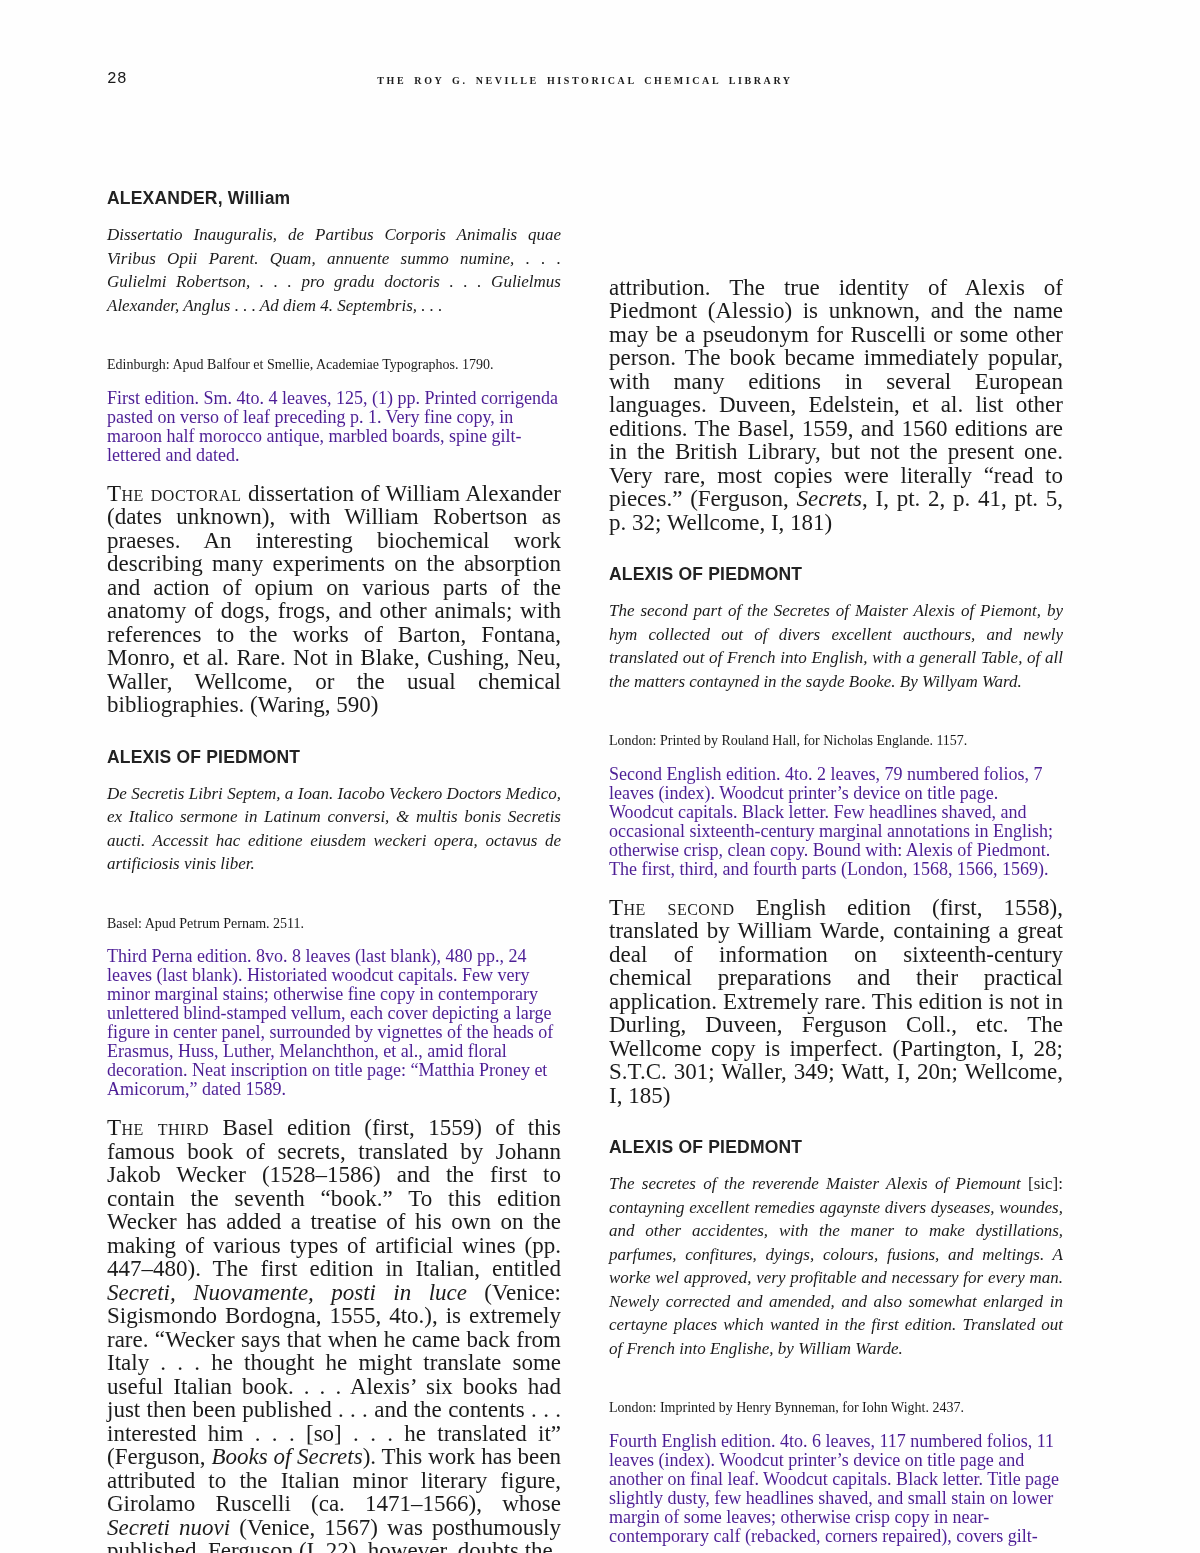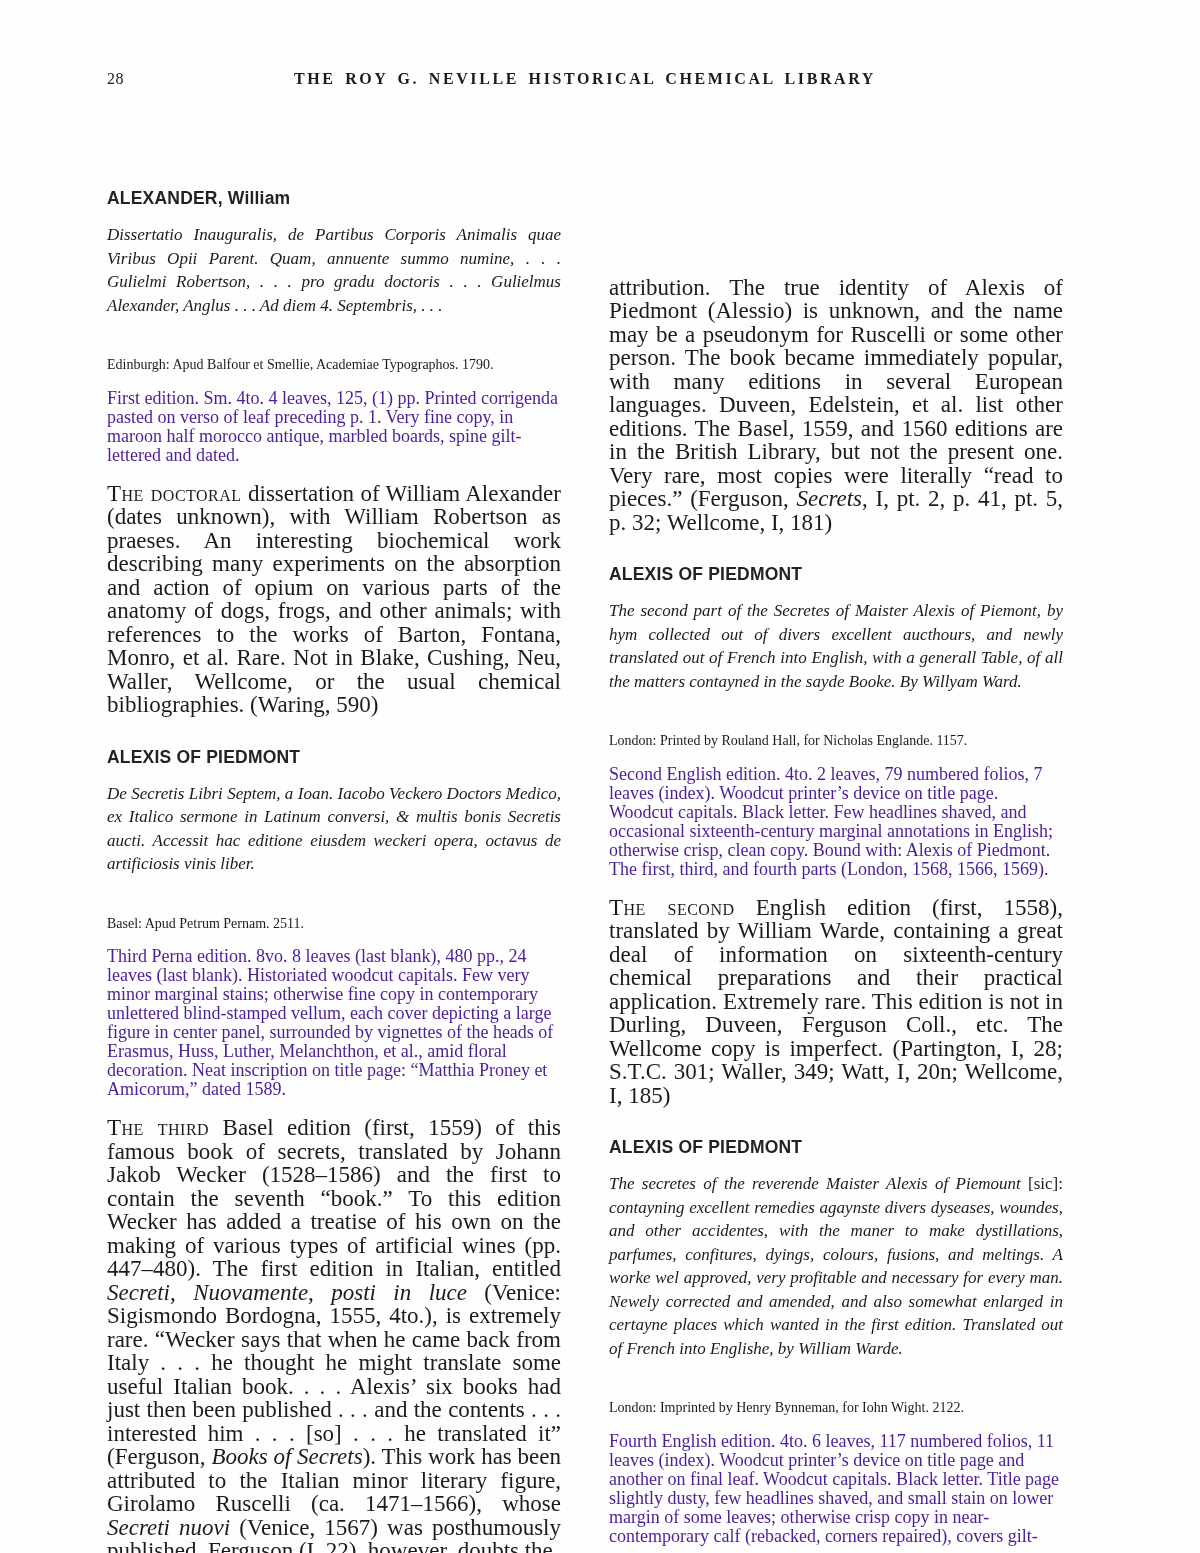--- a/index.html
+++ b/index.html
@@ -19,23 +19,24 @@
     left: 107px;
     width: 956px;
     text-align: center;
   }
   .folio {
     position: absolute;
     left: 0;
     top: 0;
     font-size: 16px;
     letter-spacing: 0.5px;
+    font-family: Liberation Mono, monospace;
   }
   .running-head {
-    font-size: 16px;
+    font-size: 10px;
     font-weight: bold;
     letter-spacing: 2.6px;
     word-spacing: 3px;
   }
   .content {
     position: absolute;
     top: 186px;
     left: 107px;
     width: 956px;
     display: flex;
@@ -114,20 +115,20 @@
       <p class="body-para"><span>attribution. The true identity of Alexis of Piedmont (Alessio) is unknown, and the name may be a pseudonym for Ruscelli or some other person. The book became immediately popular, with many editions in several European languages. Duveen, Edelstein, et al. list other editions. The Basel, 1559, and 1560 editions are in the British Library, but not the present one. Very rare, most copies were literally “read to pieces.” (Ferguson, </span><span class="i">Secrets</span><span>, I, pt. 2, p. 41, pt. 5, p. 32; Wellcome, I, 181)</span></p>
 
       <h2 class="entry-heading">ALEXIS OF PIEDMONT</h2>
       <p class="title"><span class="i">The second part of the Secretes of Maister Alexis of Piemont, by hym collected out of divers excellent aucthours, and newly translated out of French into English, with a generall Table, of all the matters contayned in the sayde Booke. By Willyam Ward.</span></p>
       <p class="imprint">London: Printed by Rouland Hall, for Nicholas Englande. 1157.</p>
       <p class="collation">Second English edition. 4to. 2 leaves, 79 numbered folios, 7 leaves (index). Woodcut printer’s device on title page. Woodcut capitals. Black letter. Few headlines shaved, and occasional sixteenth-century marginal annotations in English; otherwise crisp, clean copy. Bound with: Alexis of Piedmont. The first, third, and fourth parts (London, 1568, 1566, 1569).</p>
       <p class="body-para"><span class="sc">The second</span><span> English edition (first, 1558), translated by William Warde, containing a great deal of information on sixteenth-century chemical preparations and their practical application. Extremely rare. This edition is not in Durling, Duveen, Ferguson Coll., etc. The Wellcome copy is imperfect. (Partington, I, 28; S.T.C. 301; Waller, 349; Watt, I, 20n; Wellcome, I, 185)</span></p>
 
       <h2 class="entry-heading">ALEXIS OF PIEDMONT</h2>
       <p class="title"><span class="i">The secretes of the reverende Maister Alexis of Piemount </span><span class="r">[sic]: </span><span class="i">contayning excellent remedies agaynste divers dyseases, woundes, and other accidentes, with the maner to make dystillations, parfumes, confitures, dyings, colours, fusions, and meltings. A worke wel approved, very profitable and necessary for every man. Newely corrected and amended, and also somewhat enlarged in certayne places which wanted in the first edition. Translated out of French into Englishe, by William Warde.</span></p>
-      <p class="imprint">London: Imprinted by Henry Bynneman, for Iohn Wight. 2122.</p>
+      <p class="imprint">London: Imprinted by Henry Bynneman, for Iohn Wight. 2437.</p>
       <p class="collation">Fourth English edition. 4to. 6 leaves, 117 numbered folios, 11 leaves (index). Woodcut printer’s device on title page and another on final leaf. Woodcut capitals. Black letter. Title page slightly dusty, few headlines shaved, and small stain on lower margin of some leaves; otherwise crisp copy in near-contemporary calf (rebacked, corners repaired), covers gilt-</p>
 
     </section>
 
   </main>
 
 </div>
 
 </body></html>

